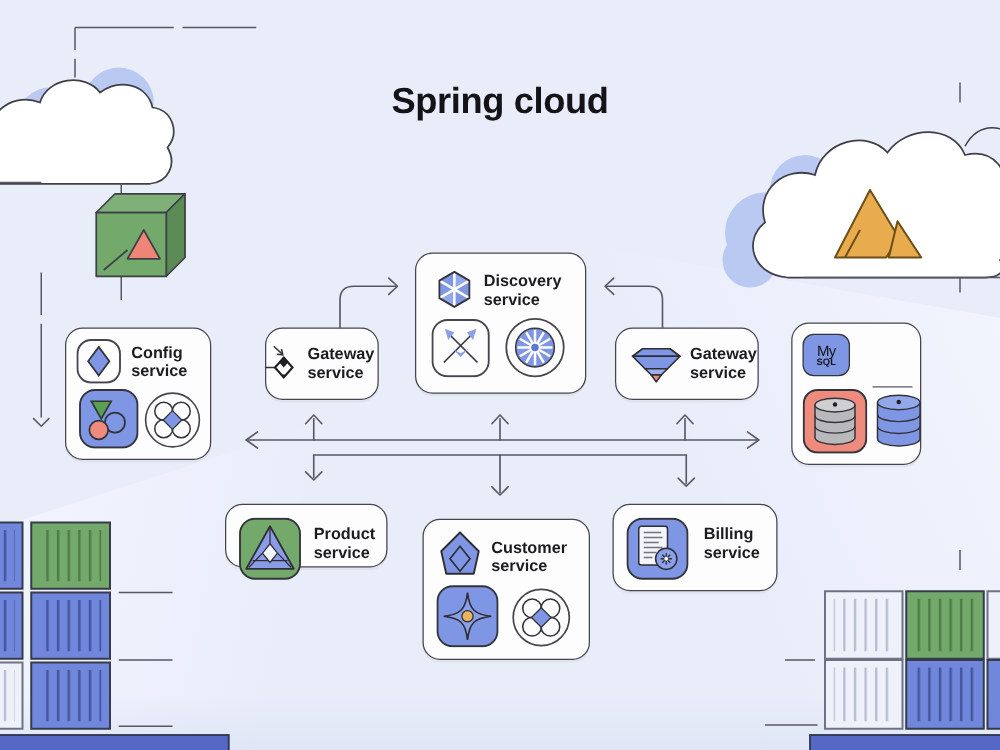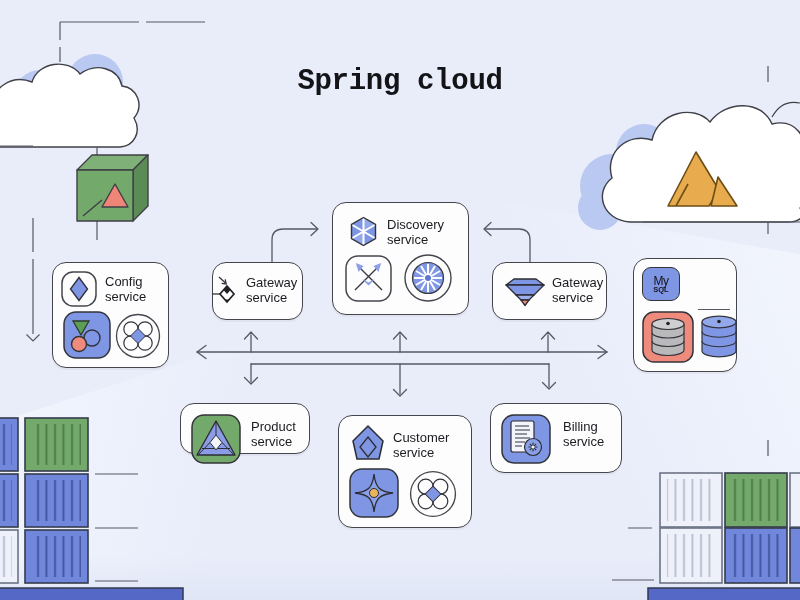--- a/index.html
+++ b/index.html
@@ -12,25 +12,25 @@
     background:var(--background);font-family:"Liberation Sans",sans-serif;}
   .sw{position:absolute;pointer-events:none;}
   .sw1{left:-80px;top:390px;width:400px;height:280px;transform:rotate(-18deg);
     background:linear-gradient(120deg,#f3f6fe 15%,rgba(243,246,254,0) 70%);}
   .sw2{left:430px;top:230px;width:430px;height:390px;transform:rotate(10deg);
     background:linear-gradient(235deg,#f2f5fd 10%,rgba(242,245,253,0) 60%);}
   .sw3{left:0;top:555px;width:800px;height:45px;
     background:linear-gradient(180deg,rgba(226,231,247,0),#e0e6f6);}
   svg.decor{position:absolute;left:0;top:0;z-index:1;}
   .title{position:absolute;left:0;right:0;top:64px;text-align:center;z-index:2;
-    font-size:29px;font-weight:600;color:#141418;line-height:1.24;letter-spacing:-.3px;font-family:Liberation Mono, monospace;}
+    font-size:29px;font-weight:600;color:#141418;line-height:1.24;letter-spacing:-.3px;}
   .card{position:absolute;background:var(--card-fill);border:1.4px solid var(--card-border);
     border-radius:14px;box-sizing:border-box;z-index:2;box-shadow:0 2px 0 rgba(60,60,90,.06);}
   .abs{position:absolute;}
-  .lbl{position:absolute;font-size:13px;font-weight:400;color:var(--text);line-height:1.14;}
+  .lbl{position:absolute;font-size:13px;font-weight:700;color:var(--text);line-height:1.14;}
   .mysql-badge{position:absolute;left:8px;top:8px;width:38px;height:34px;background:var(--blue);
     border:1.5px solid #33333a;border-radius:9px;box-sizing:border-box;color:#141419;
     display:flex;flex-direction:column;align-items:center;justify-content:center;}
   .mysql-badge .my{font-weight:400;font-size:12px;letter-spacing:-.5px;line-height:11px;}
   .mysql-badge .sql{font-weight:700;font-size:7.5px;line-height:7px;margin-top:-1px;}
   .divider{position:absolute;border-top:1.3px solid var(--line);}
 </style>
 </head>
 <body>
 

